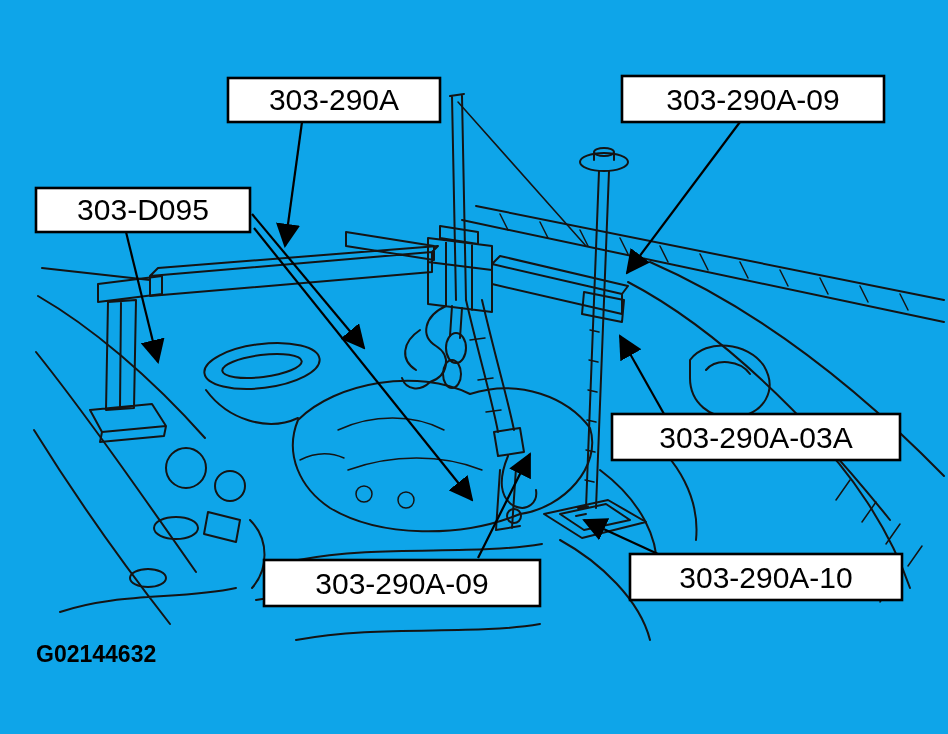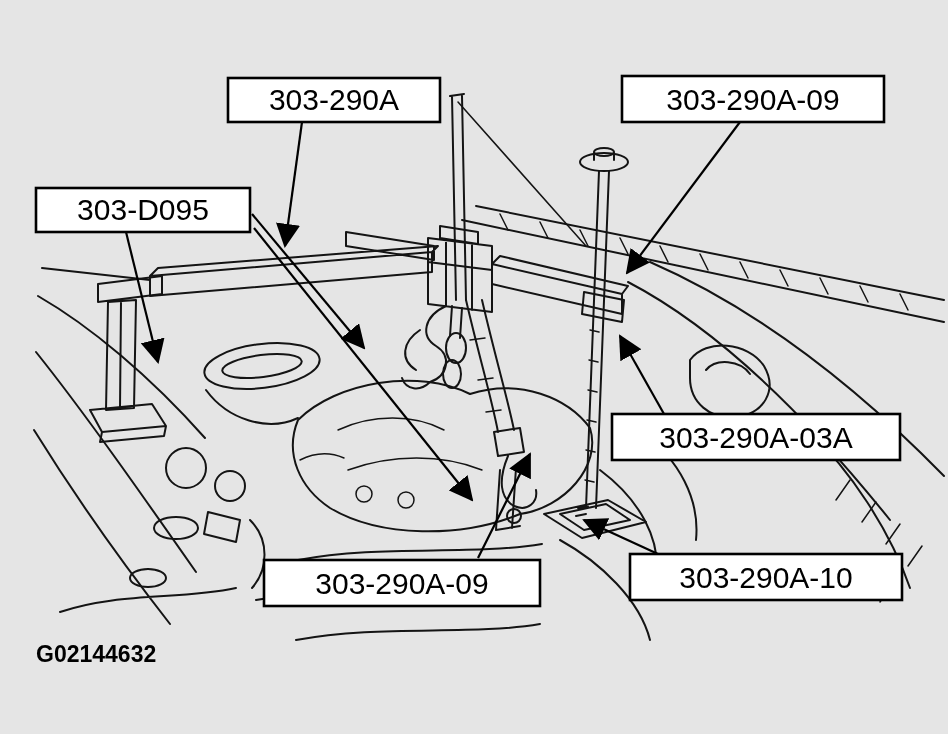--- a/index.html
+++ b/index.html
@@ -1,16 +1,16 @@
 <!DOCTYPE html>
 <html><head>
 <meta charset="utf-8">
 <style>
   html,body{margin:0;padding:0;background:#ffffff;}
-  .stage{position:relative;width:948px;height:734px;background:#e5e5e5;overflow:hidden;}
+  .stage{position:relative;width:948px;height:734px;background:#0ea5e9;overflow:hidden;}
   svg{display:block;}
   .ink{fill:none;stroke:#141414;stroke-width:2;stroke-linecap:round;stroke-linejoin:round;}
   .ink-thin{fill:none;stroke:#141414;stroke-width:1.5;stroke-linecap:round;stroke-linejoin:round;}
   .leader{fill:none;stroke:#000000;stroke-width:2.2;}
   .callout-box{fill:#ffffff;stroke:#000000;stroke-width:2.6;}
   .callout-label{fill:#000000;font-family:"Liberation Sans",sans-serif;font-size:30px;text-anchor:middle;}
   .figure-id{fill:#000000;font-family:"Liberation Sans",sans-serif;font-size:23px;font-weight:bold;}
 </style>
 </head>
 <body>

